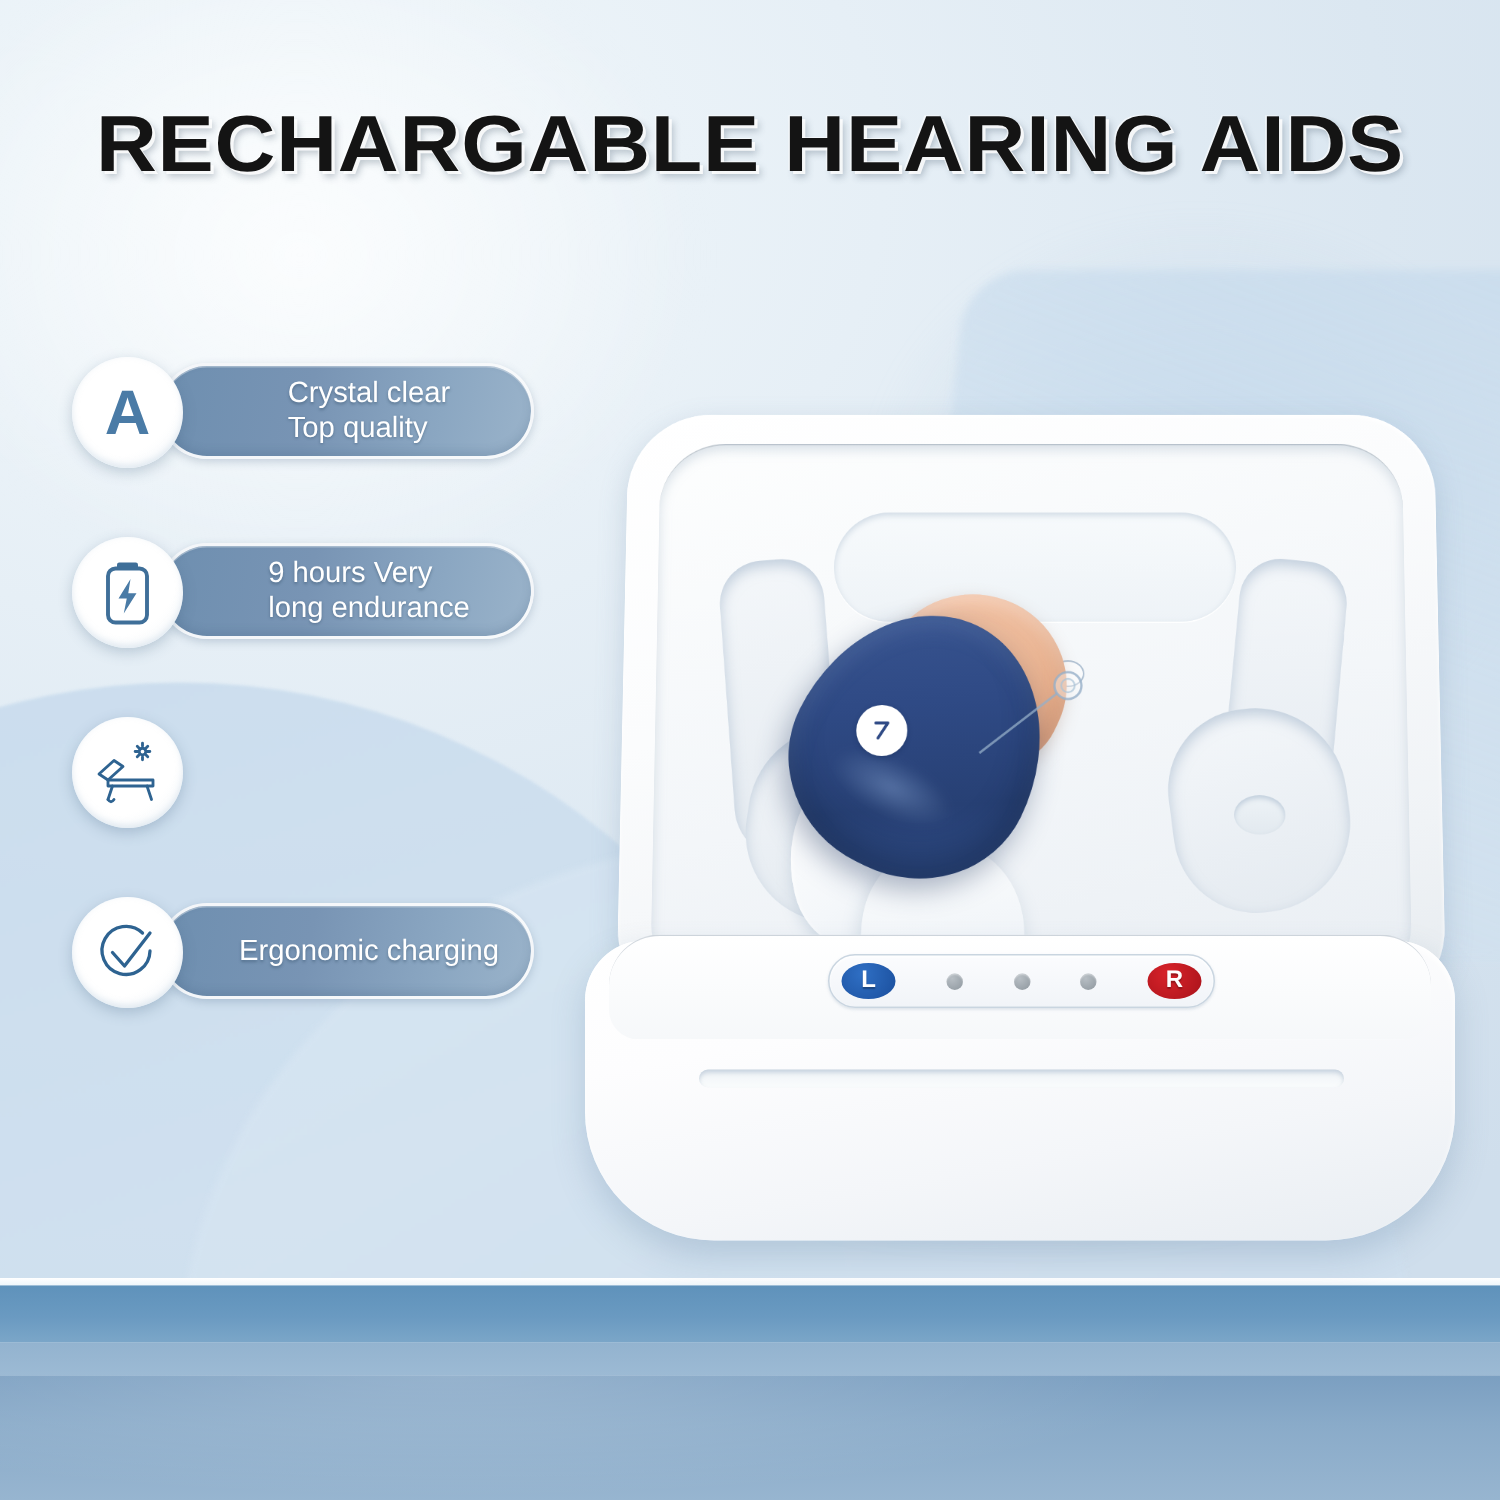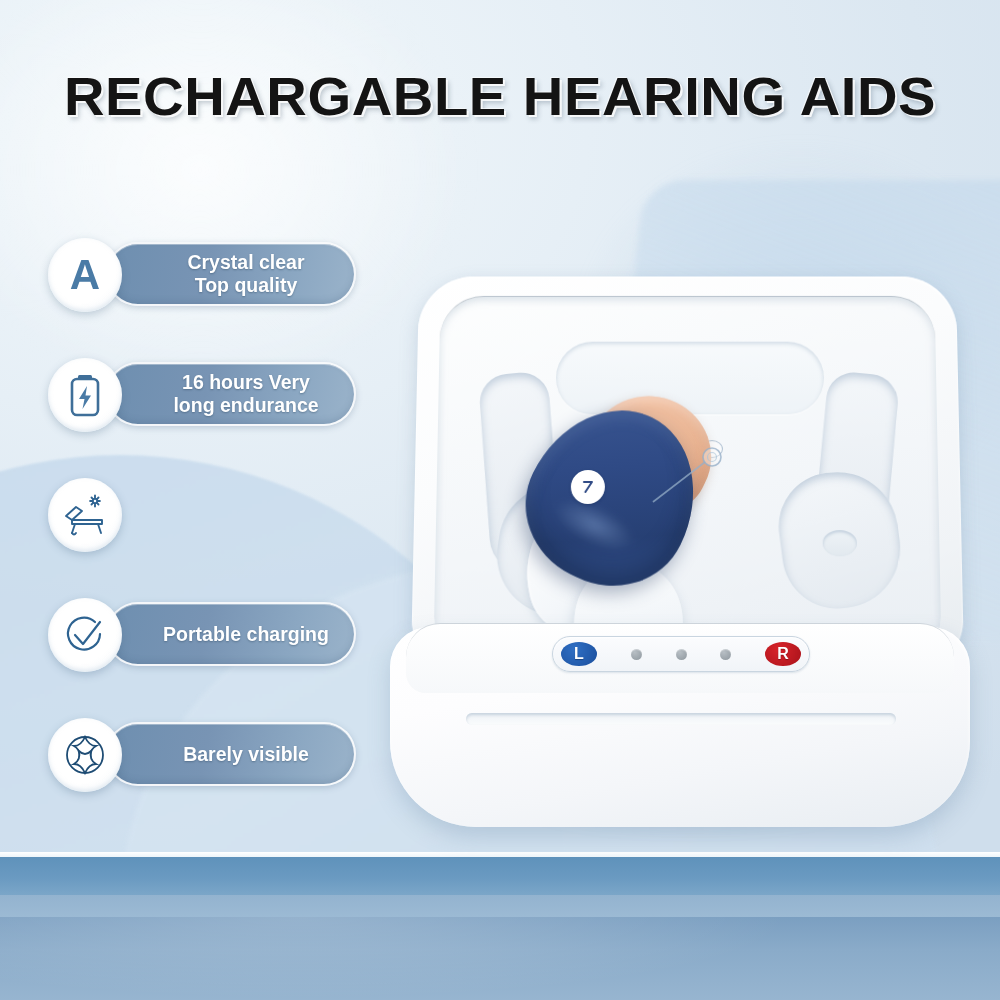--- a/index.html
+++ b/index.html
@@ -126,22 +126,21 @@
     display:flex;
     align-items:center;
     justify-content:center;
     padding-left:42px;
     padding-right:12px;
   }
   .pill-text {
     color:#ffffff;
     font-size:19.5px;
     line-height:23px;
-    font-weight:700;
-    text-align:center;
+    font-weight:400;
     text-shadow:0 1px 2px rgba(45,70,95,.45);
     white-space:pre-line;
   }
 
   .badge {
     position:absolute;
     left:0; top:0;
     width:74px; height:74px;
     border-radius:50%;
     background:radial-gradient(circle at 36% 30%, #ffffff 0%, #ffffff 62%, #f2f6fa 100%);
@@ -440,21 +439,21 @@
         <span class="pill-text">Crystal clear
 Top quality</span>
       </div>
       <div class="badge">
         <span class="glyph-a">A</span>
       </div>
     </div>
 
     <div class="feature">
       <div class="pill">
-        <span class="pill-text">16 hours Very
+        <span class="pill-text">9 hours Very
 long endurance</span>
       </div>
       <div class="badge">
         <svg width="40" height="44" viewBox="0 0 40 44">
           <rect x="13" y="2" width="14" height="4" rx="1.5" fill="#3f6f99"></rect>
           <rect x="7" y="6" width="26" height="36" rx="5" stroke="#3f6f99" stroke-width="2.6" fill="#ffffff"></rect>
           <path d="M22 13 L14 26 L19.5 26 L17.5 36 L26 22.5 L20.5 22.5 Z" fill="#4a7ba6"></path>
         </svg>
       </div>
     </div>
@@ -470,37 +469,25 @@
             <path d="M10 39 q2 3 4 0"></path>
             <circle cx="33" cy="7" r="2.2"></circle>
             <path d="M33 1.5 V3.4 M33 10.6 V12.5 M28.1 7 H30 M36 7 H37.9 M29.5 3.5 L30.8 4.8 M35.2 9.2 L36.5 10.5 M36.5 3.5 L35.2 4.8 M30.8 9.2 L29.5 10.5"></path>
           </g>
         </svg>
       </div>
     </div>
 
     <div class="feature">
       <div class="pill">
-        <span class="pill-text">Portable charging</span>
+        <span class="pill-text">Ergonomic charging</span>
       </div>
       <div class="badge">
         <svg width="46" height="46" viewBox="0 0 46 46">
           <path d="M33 10 A16 16 0 1 0 38 22" stroke="#2e6391" stroke-width="2.2" fill="none" stroke-linecap="round"></path>
           <path d="M13 23 L21 32 L38 10" stroke="#2e6391" stroke-width="2.2" fill="none" stroke-linecap="round" stroke-linejoin="round"></path>
         </svg>
       </div>
     </div>
 
-    <div class="feature">
-      <div class="pill">
-        <span class="pill-text">Barely visible</span>
-      </div>
-      <div class="badge">
-        <svg width="46" height="46" viewBox="0 0 46 46">
-          <circle cx="23" cy="23" r="18" stroke="#1e4c74" stroke-width="1.8" fill="none"></circle>
-          <path d="M23 5 q4 9 11 9 q-7 4 -5 13 q-6 -6 -12 0 q2 -9 -5 -13 q7 0 11 -9 Z" stroke="#1e4c74" stroke-width="1.8" fill="#ffffff"></path>
-          <path d="M23 41 q-4 -9 -11 -9 q7 -4 5 -13 q6 6 12 0 q-2 9 5 13 q-7 0 -11 9 Z" stroke="#1e4c74" stroke-width="1.8" fill="#ffffff"></path>
-        </svg>
-      </div>
-    </div>
 
   </div>
 </div>
 
 </body></html>

